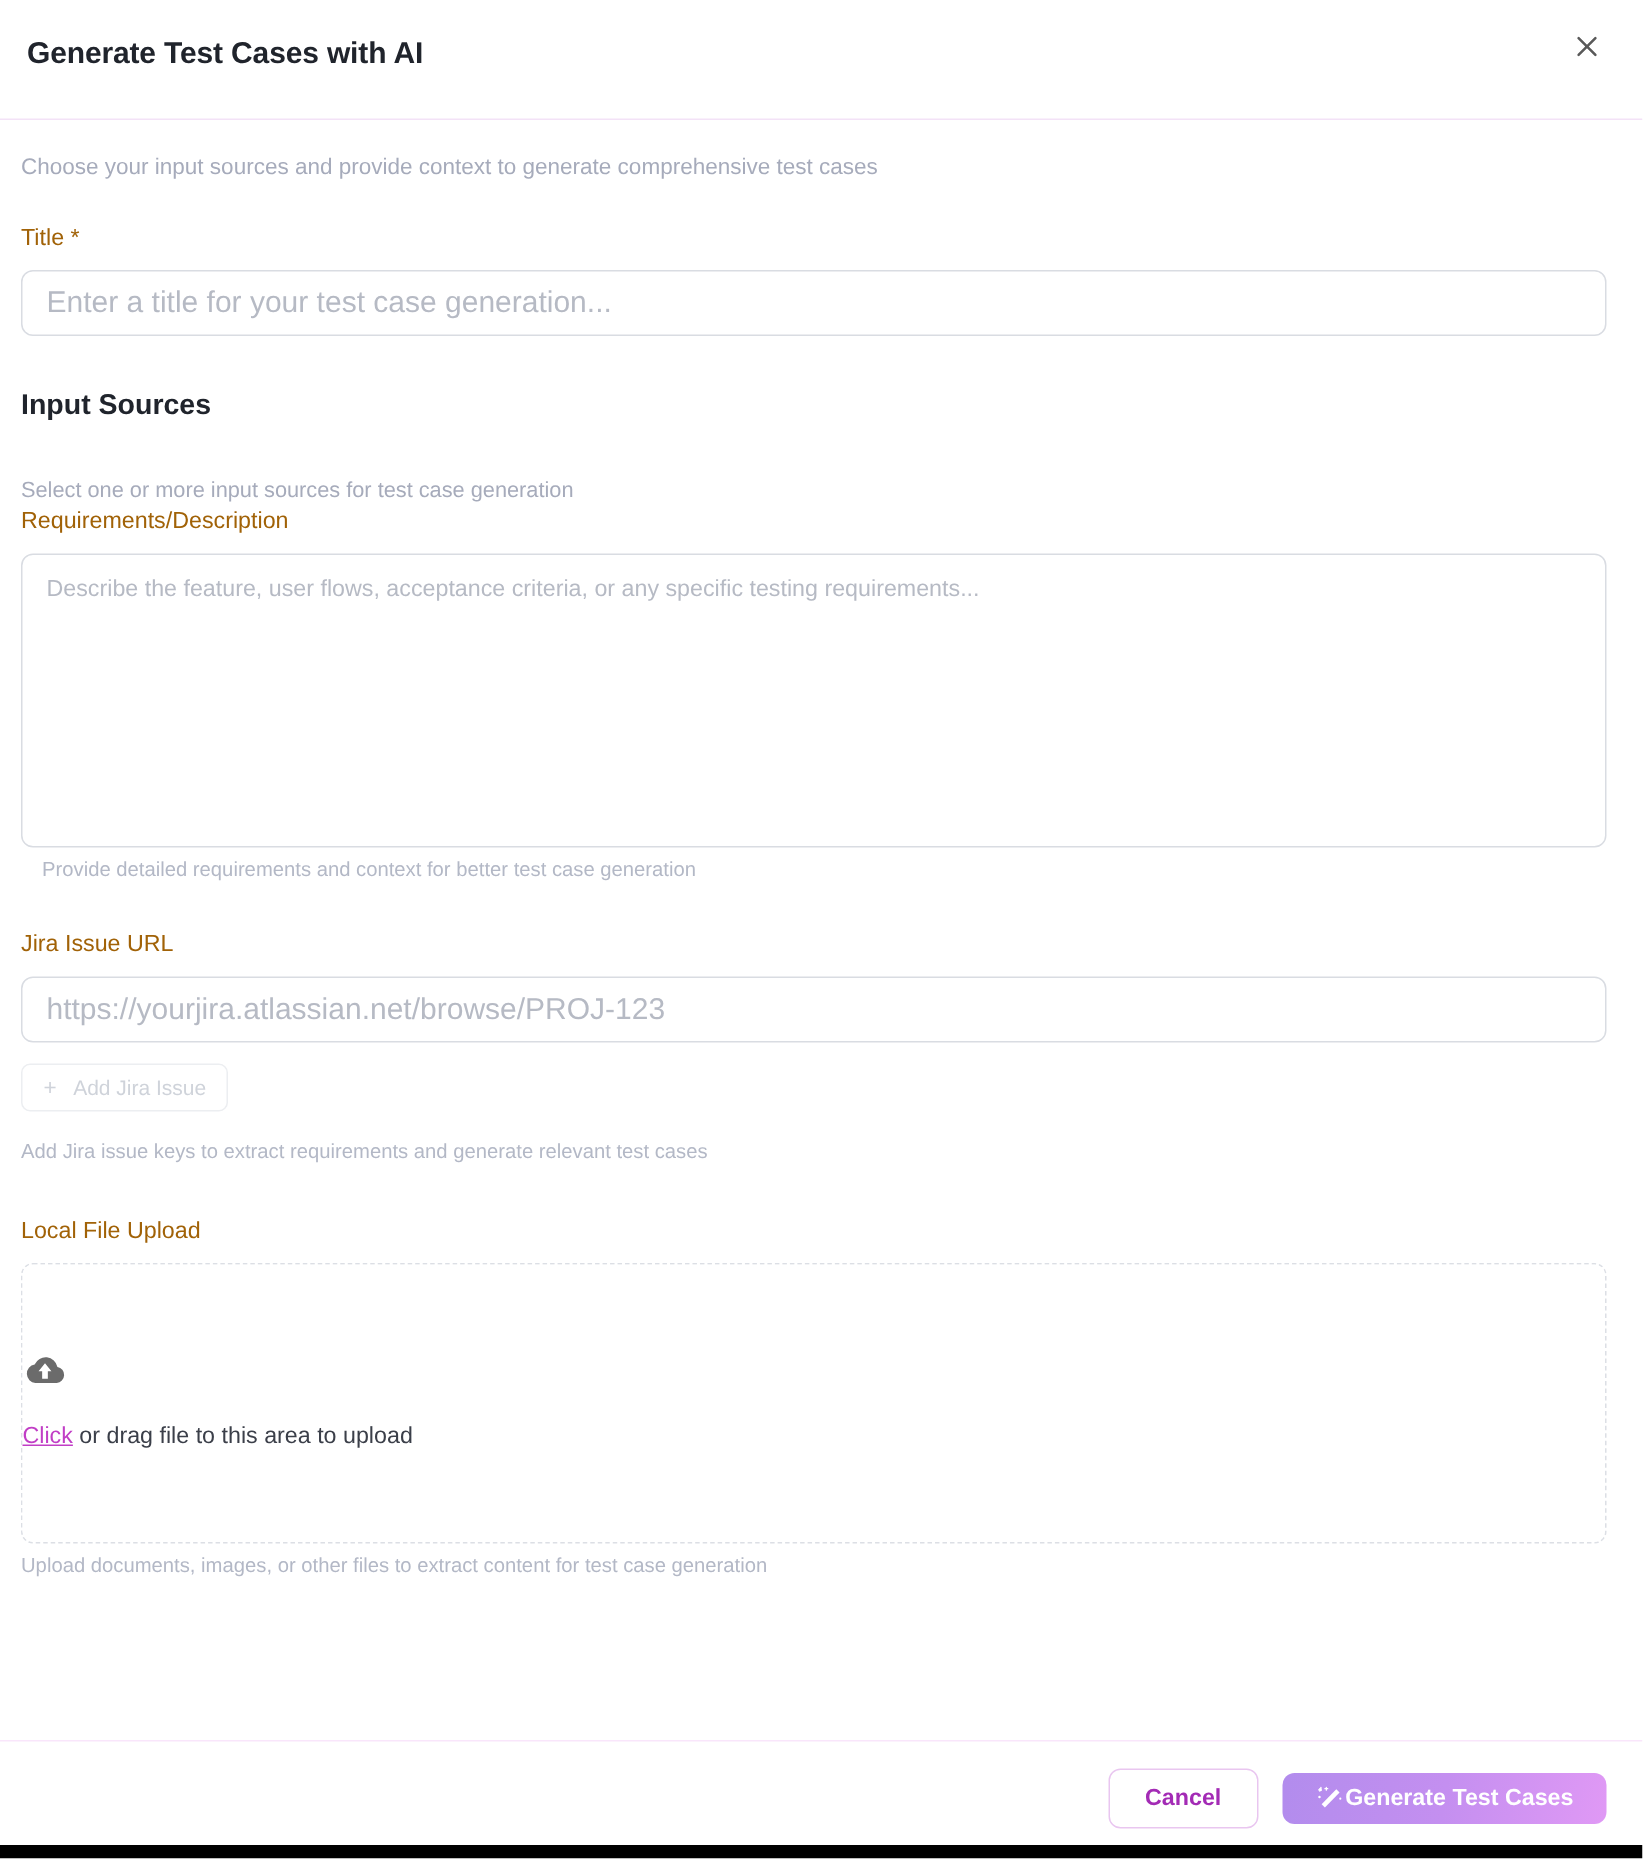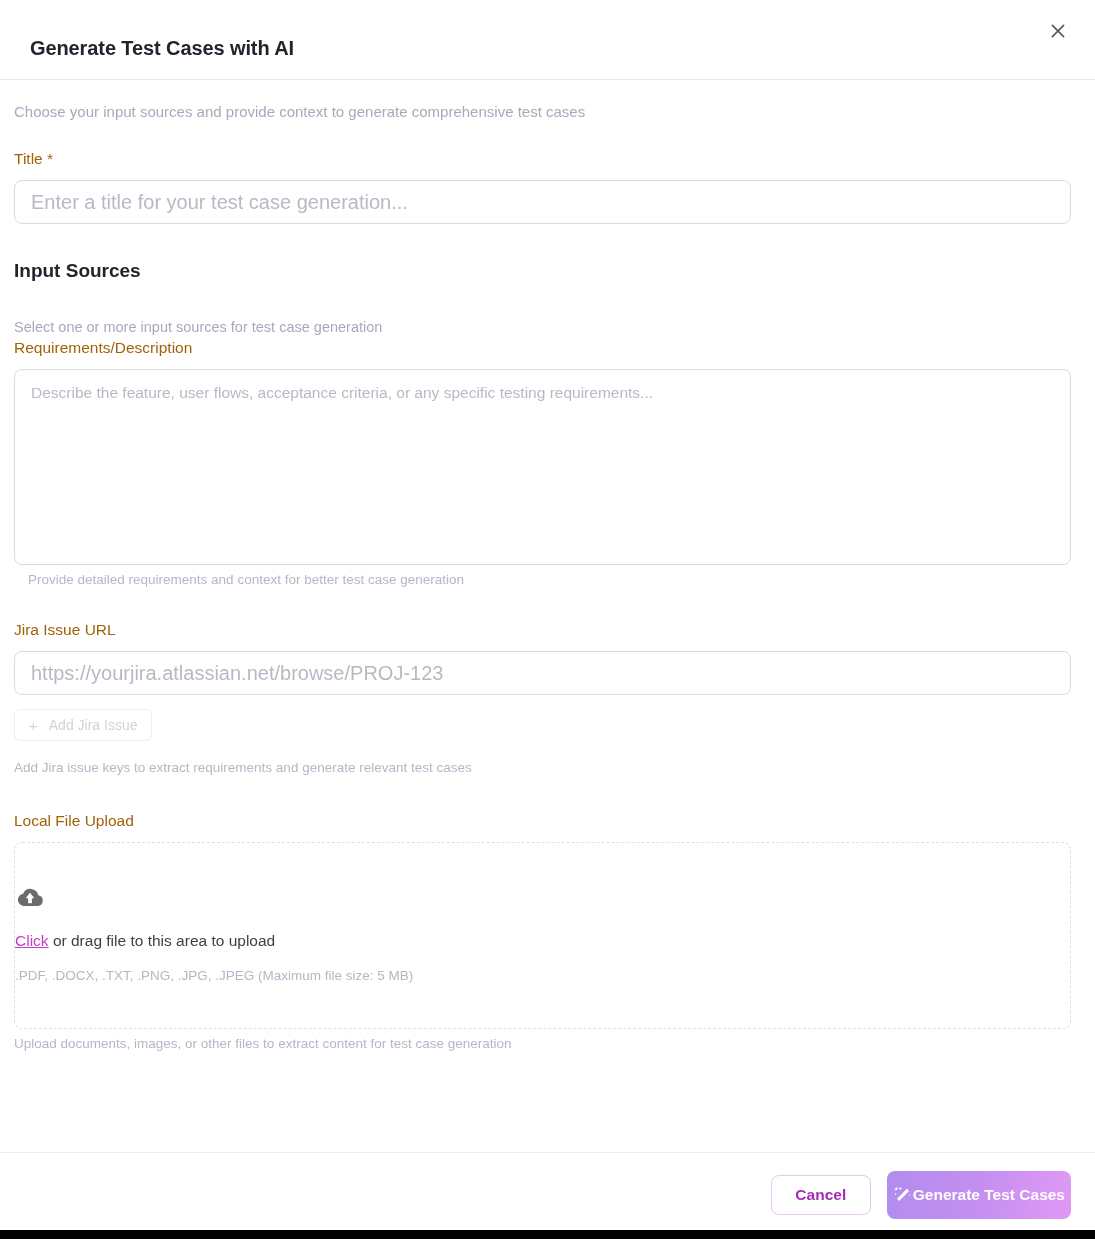--- a/index.html
+++ b/index.html
@@ -35,21 +35,21 @@
     align-items: flex-start;
     padding: 18px 22px 0 14px;
     justify-content: space-between;
   }
   .modal-title {
     font-size: 20px;
     font-weight: bold;
     color: #20242c;
     letter-spacing: -0.1px;
     line-height: 28px;
-    margin: 16px;
+    margin: 4px;
   }
   .close-btn {
     width: 30px;
     height: 30px;
     display: flex;
     align-items: center;
     justify-content: center;
     cursor: pointer;
     background: none;
     border: none;
@@ -208,22 +208,22 @@
     border-radius: 8px;
     background: #ffffff;
     color: #a32bb5;
     font-family: "Liberation Sans", sans-serif;
     font-size: 15.5px;
     font-weight: bold;
     cursor: pointer;
     margin-left: 45px;
   }
   .btn-generate {
-    height: 48px;
-    padding: 0 6px;
+    height: 34px;
+    padding: 0 22px;
     border: none;
     border-radius: 8px;
     background: linear-gradient(100deg, #b28ced 0%, #c48ff0 50%, #e099f5 100%);
     color: #ffffff;
     font-family: "Liberation Sans", sans-serif;
     font-size: 15.5px;
     font-weight: bold;
     cursor: pointer;
     display: inline-flex;
     align-items: center;
@@ -282,21 +282,20 @@
     <label class="field-label" style="margin-top:33px;">Local File Upload</label>
 
     <div class="upload-zone">
       <span class="upload-icon">
         <svg width="30" height="24" viewBox="0 0 30 24" aria-hidden="true">
           <path d="M23.3 9.3a8 8 0 0 0-15.2-1.6A6.2 6.2 0 0 0 8.6 20h14.2a5.4 5.4 0 0 0 .5-10.7z" fill="#6b6b6b"></path>
           <path d="M15 6.8 L19.3 12.2 H16.9 V17.2 H13.1 V12.2 H10.7 Z" fill="#ffffff"></path>
         </svg>
       </span>
       <p class="upload-main"><span class="upload-link">Click</span><span> or drag file to this area to upload</span></p>
-      <p class="upload-hint">.PDF, .DOCX, .TXT, .PNG, .JPG, .JPEG (Maximum file size: 5 MB)</p>
     </div>
     <p class="helper-text flush">Upload documents, images, or other files to extract content for test case generation</p>
 
   </div>
 
   <div class="modal-footer">
     <button class="btn-cancel">Cancel</button>
     <button class="btn-generate">
       <span class="wand-icon">
         <svg width="19" height="19" viewBox="0 0 20 20" aria-hidden="true">

